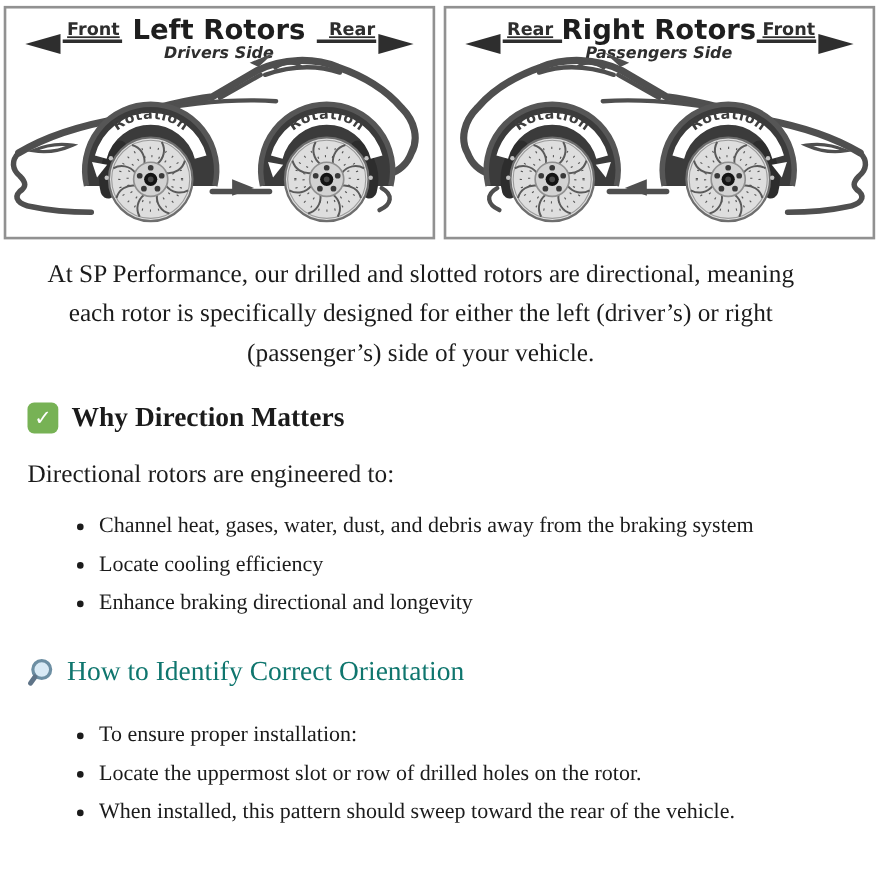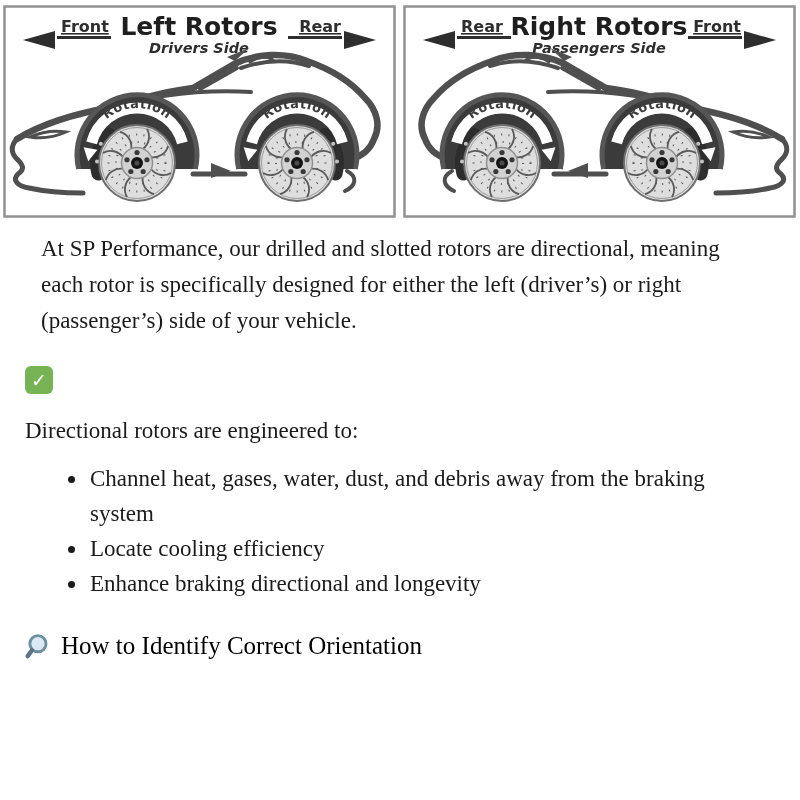--- a/index.html
+++ b/index.html
@@ -7,28 +7,28 @@
     width:800px;height:800px;background:#ffffff;overflow:hidden;
     font-family:"Liberation Serif","DejaVu Serif",serif;color:#1b1b1b;
   }
   .diagram{display:flex;gap:7px;margin:5px 0 0 3px;}
   .panel{display:block;}
   .panel-label{font-family:"DejaVu Sans","Liberation Sans",sans-serif;font-weight:bold;font-size:16px;fill:#2e2e2e;}
   .panel-title{font-family:"DejaVu Sans","Liberation Sans",sans-serif;font-weight:bold;font-size:25px;fill:#1e1e1e;}
   .panel-subtitle{font-family:"DejaVu Sans","Liberation Sans",sans-serif;font-weight:bold;font-style:italic;font-size:14.5px;fill:#2e2e2e;}
   .rot-text{font-family:"DejaVu Sans","Liberation Sans",sans-serif;font-weight:bold;font-size:13px;fill:#3d3d3d;letter-spacing:.5px;}
   .content{padding:0 30px 0 25px;}
-  p.intro{font-size:23px;line-height:36px;margin:13px 0 0 16px;max-width:715px;}
+  p.intro{font-size:23px;line-height:36px;margin:13px 0 0 0;max-width:715px;text-align:center;}
   h2.sec{font-size:25px;font-weight:bold;margin:27px 0 0 0;display:flex;align-items:center;gap:12px;}
-  h2.sec.light{font-weight:normal;gap:9px;margin-top:31px;color:#000000;}
+  h2.sec.light{font-weight:normal;gap:9px;margin-top:31px;color:#0f766e;}
   .check{flex:0 0 auto;width:28px;height:28px;border-radius:6px;background:#77b255;color:#fff;
          display:inline-flex;align-items:center;justify-content:center;
          font-family:"DejaVu Sans",sans-serif;font-size:19px;font-weight:bold;}
   p.lead{font-size:23px;margin:24px 0 16px 0;}
-  ul.blist{margin:17px 0 0 0;padding-left:63px;font-size:23px;line-height:35px;max-width:708px;}
+  ul.blist{margin:17px 0 0 0;padding-left:63px;font-size:20px;line-height:35px;max-width:708px;}
   ul.blist li{padding-left:2px;}
   ul.blist.second{margin-top:26px;}
 </style>
 </head>
 <body>
 
 <div class="diagram">
 
   <svg class="panel" width="393" height="213" viewBox="0 0 393 213">
     <defs>
@@ -157,32 +157,38 @@
     </g>
   </svg>
 </div>
 
 <div class="content">
 
   <p class="intro">At SP Performance, our drilled and slotted rotors are directional, meaning each rotor is specifically designed for either the left (driver’s) or right (passenger’s) side of your vehicle.</p>
 
   <h2 class="sec">
     <span class="check">✓</span>
+    <span>Why Direction Matters</span>
   </h2>
 
   <p class="lead">Directional rotors are engineered to:</p>
 
   <ul class="blist">
     <li>Channel heat, gases, water, dust, and debris away from the braking system</li>
     <li>Locate cooling efficiency</li>
     <li>Enhance braking directional and longevity</li>
   </ul>
 
   <h2 class="sec light">
     <svg width="27" height="27" viewBox="0 0 24 24">
       <circle cx="11.5" cy="9.5" r="7.2" fill="#d9eaf5" stroke="#6d8fa3" stroke-width="2.6"></circle>
       <line x1="6" y1="15.5" x2="2.5" y2="20.5" stroke="#5f7488" stroke-width="4" stroke-linecap="round"></line>
     </svg>
     <span>How to Identify Correct Orientation</span>
   </h2>
 
+  <ul class="blist second">
+    <li>To ensure proper installation:</li>
+    <li>Locate the uppermost slot or row of drilled holes on the rotor.</li>
+    <li>When installed, this pattern should sweep toward the rear of the vehicle.</li>
+  </ul>
 
 </div>
 
 </body></html>

